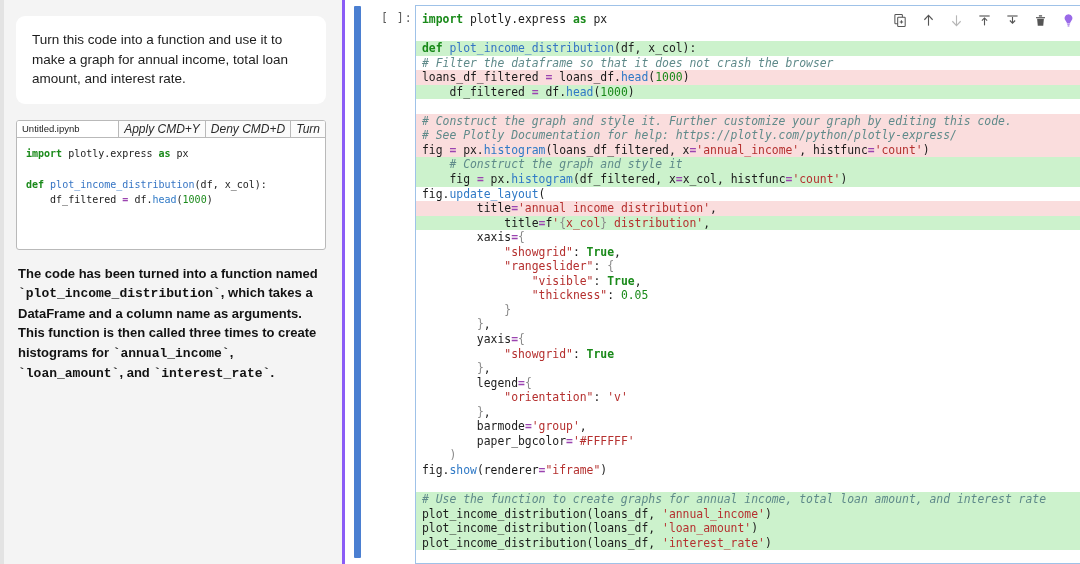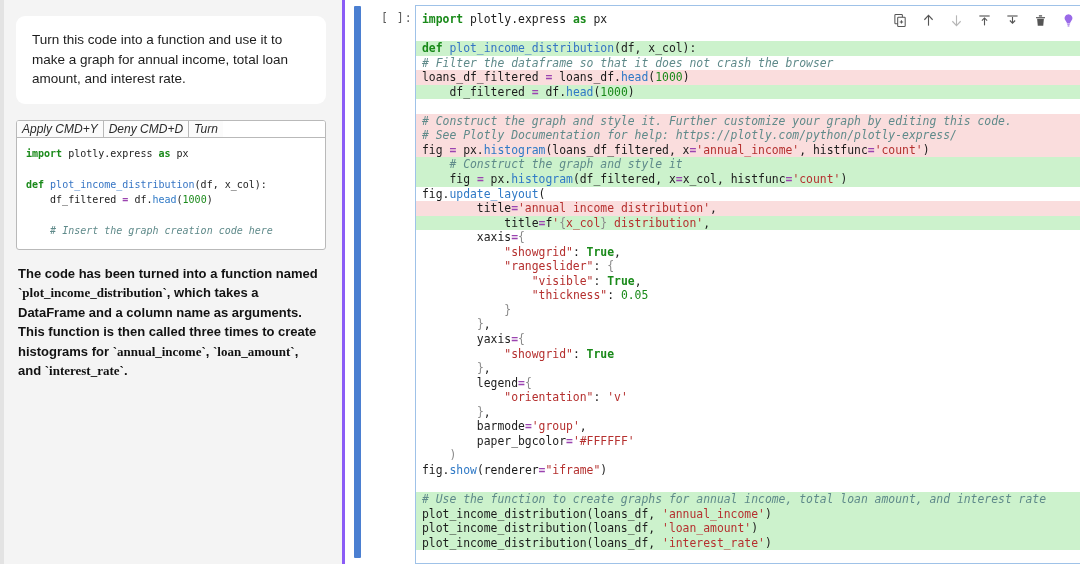--- a/index.html
+++ b/index.html
@@ -87,21 +87,21 @@
   }
 
   .assistant-text {
     font-size: 13px;
     line-height: 1.5;
     color: #121212;
     font-weight: 600;
     padding: 0 2px;
     margin-bottom: 20px;
   }
-  .assistant-text .tick { font-family: Liberation Serif, serif; font-weight: 600; text-align: center; }
+  .assistant-text .tick { font-family: Liberation Mono, monospace; font-weight: 600; text-align: center; }
 
   .followup {
     background: #ffffff;
     border-radius: 9px;
     height: 47px;
     display: flex;
     align-items: center;
     padding: 0 14px;
     font-size: 12.5px;
     color: #8d8d8d;
@@ -182,30 +182,31 @@
 <div id="root">
 
   <div id="left-panel">
 
     <div class="bubble user-bubble">
       <span>Turn this code into a function and use it to make a graph for annual income, total loan amount, and interest rate.</span>
     </div>
 
     <div class="code-card">
       <div class="code-card-header">
+        <div class="cc-filename">Untitled.ipynb</div>
         <div class="cc-btn">Apply CMD+Y</div>
         <div class="cc-btn">Deny CMD+D</div>
         <div class="cc-btn">Turn</div>
       </div>
       <div class="code-card-body"><span class="kw">import</span> plotly.express <span class="kw">as</span> px
 
 <span class="kw">def</span> <span class="fn">plot_income_distribution</span>(df, x_col):
     df_filtered <span class="op">=</span> df.<span class="meth">head</span>(<span class="num">1000</span>)
 
-    <span class="com"># Insert the graph creation code here</span></div>
+    </div>
     </div>
 
     <div class="assistant-text">The code has been turned into a function named <span class="tick">`plot_income_distribution`</span>, which takes a DataFrame and a column name as arguments. This function is then called three times to create histograms for <span class="tick">`annual_income`</span>, <span class="tick">`loan_amount`</span>, and <span class="tick">`interest_rate`</span>.</div>
 
   </div>
 
   <div id="right-panel">
 
     <div id="cell-marker"></div>
     <div id="prompt-label">[ ]:</div>

